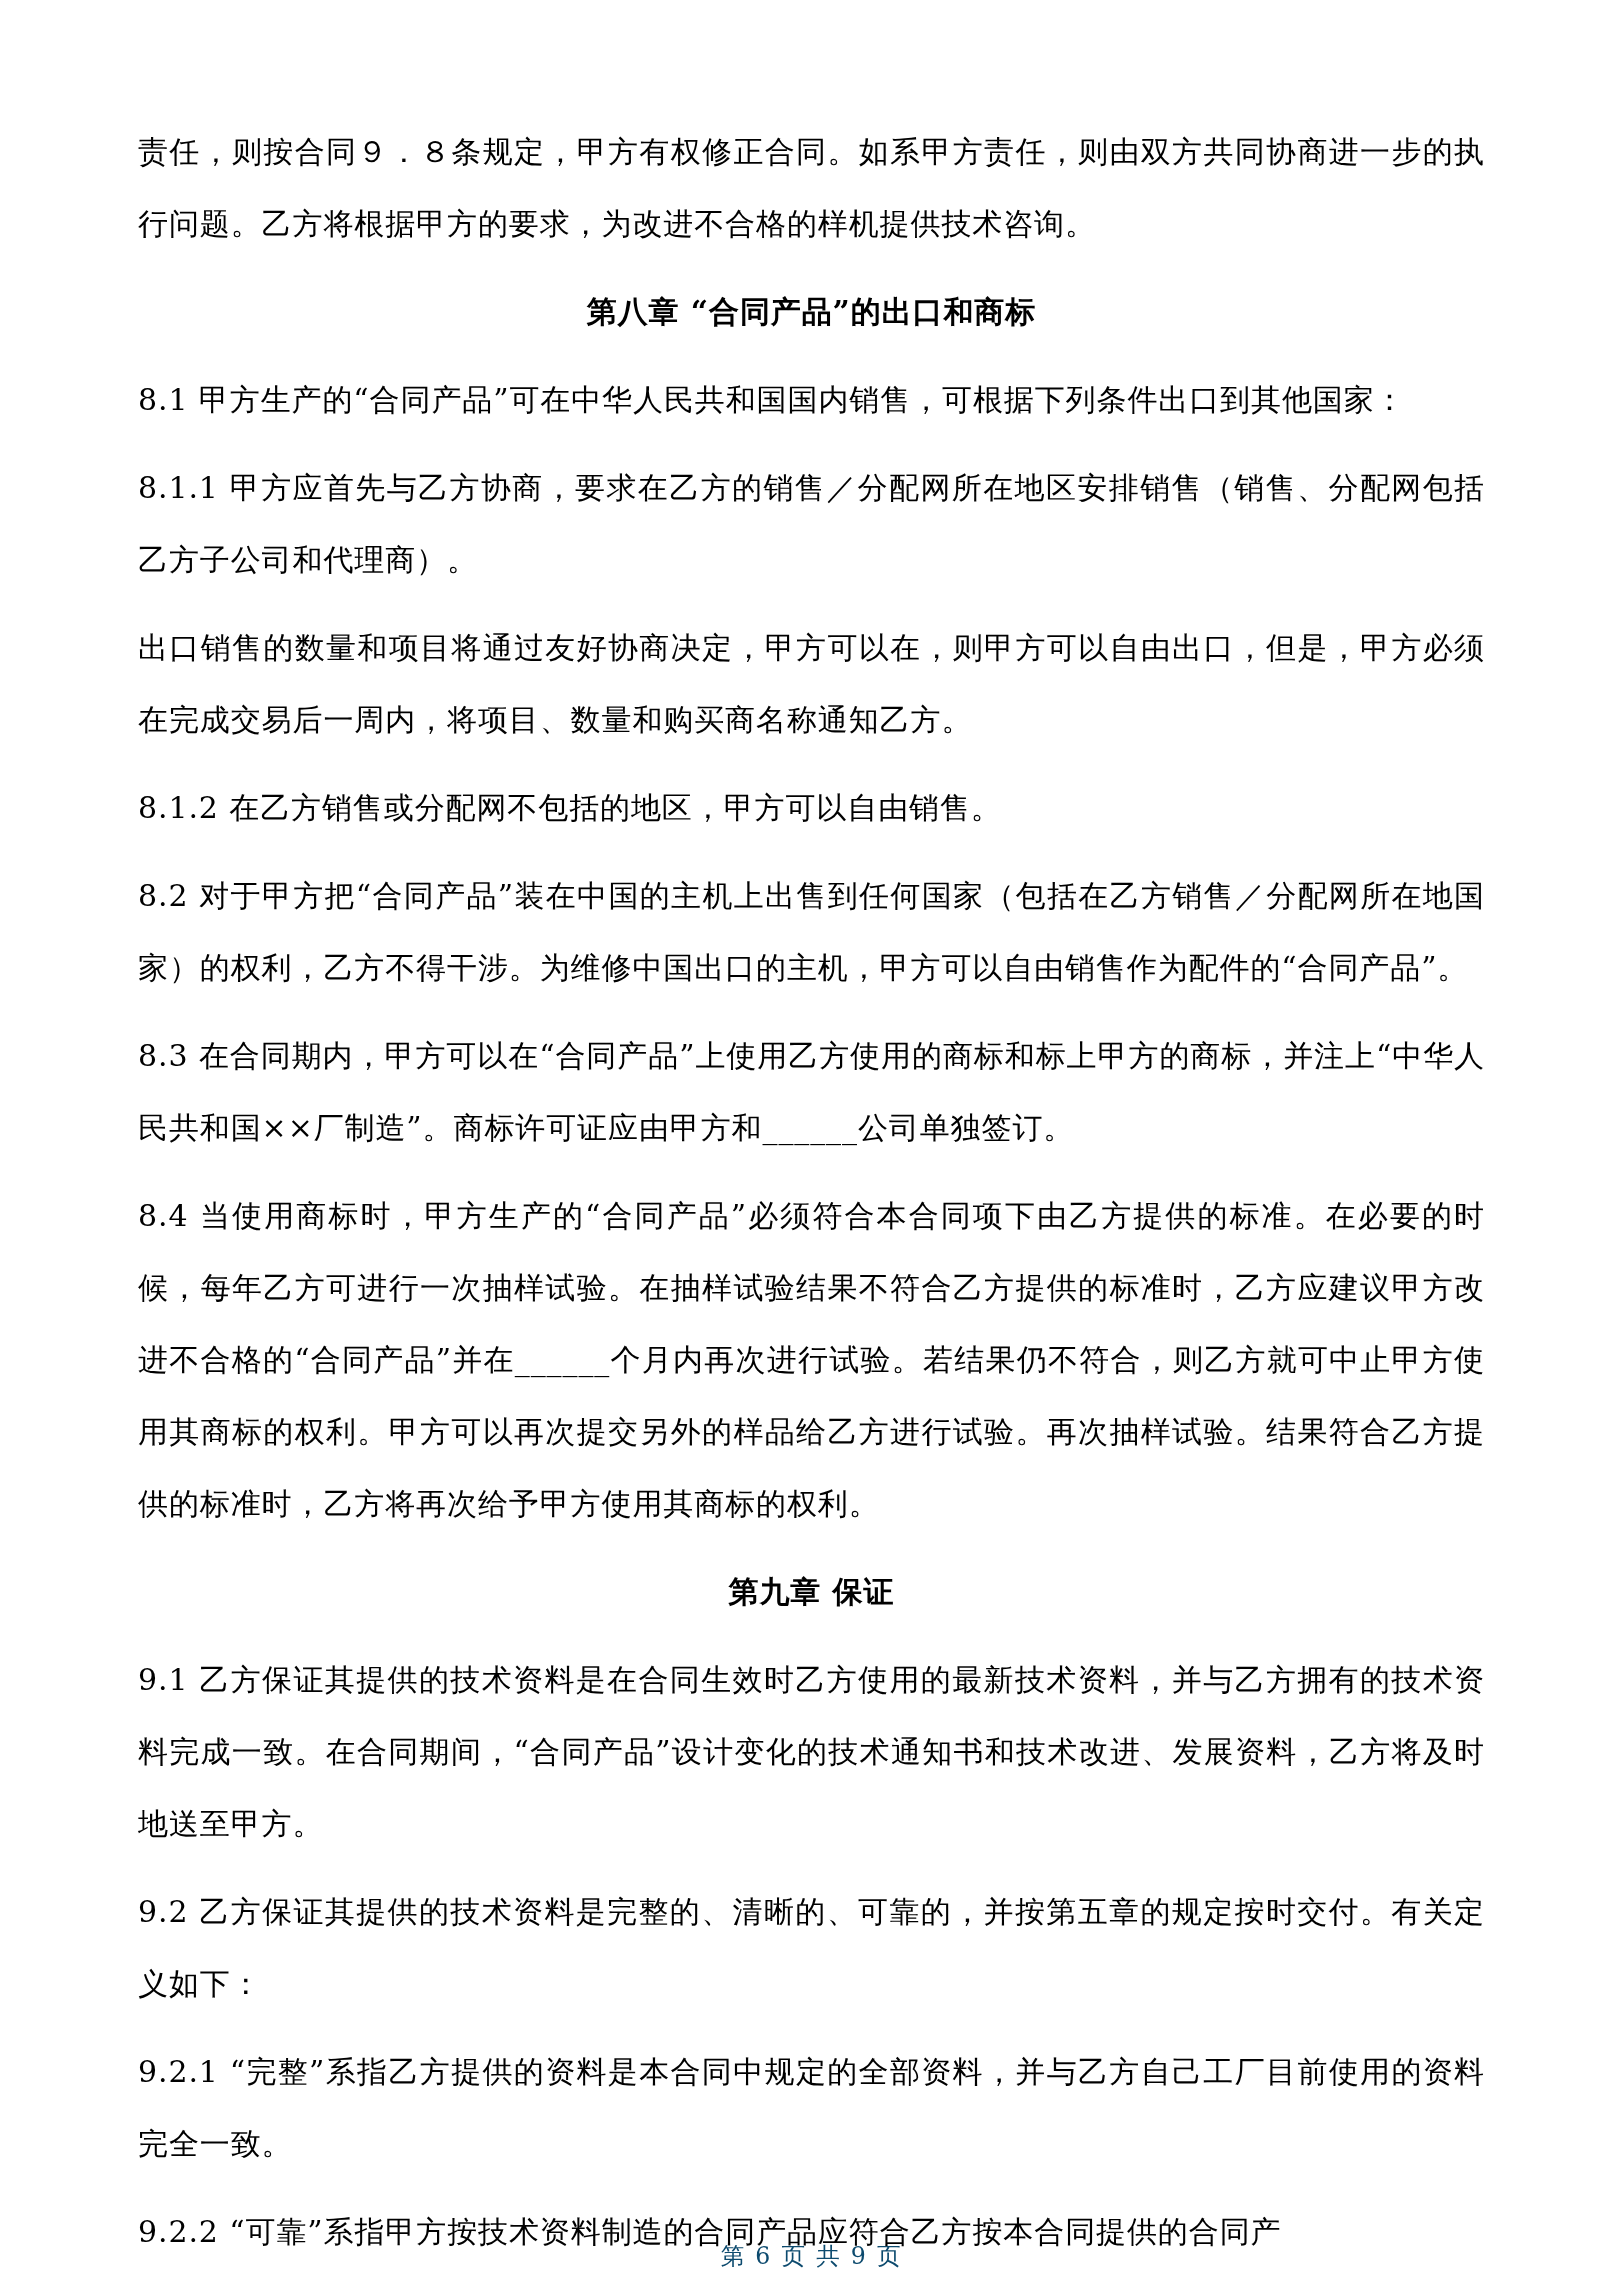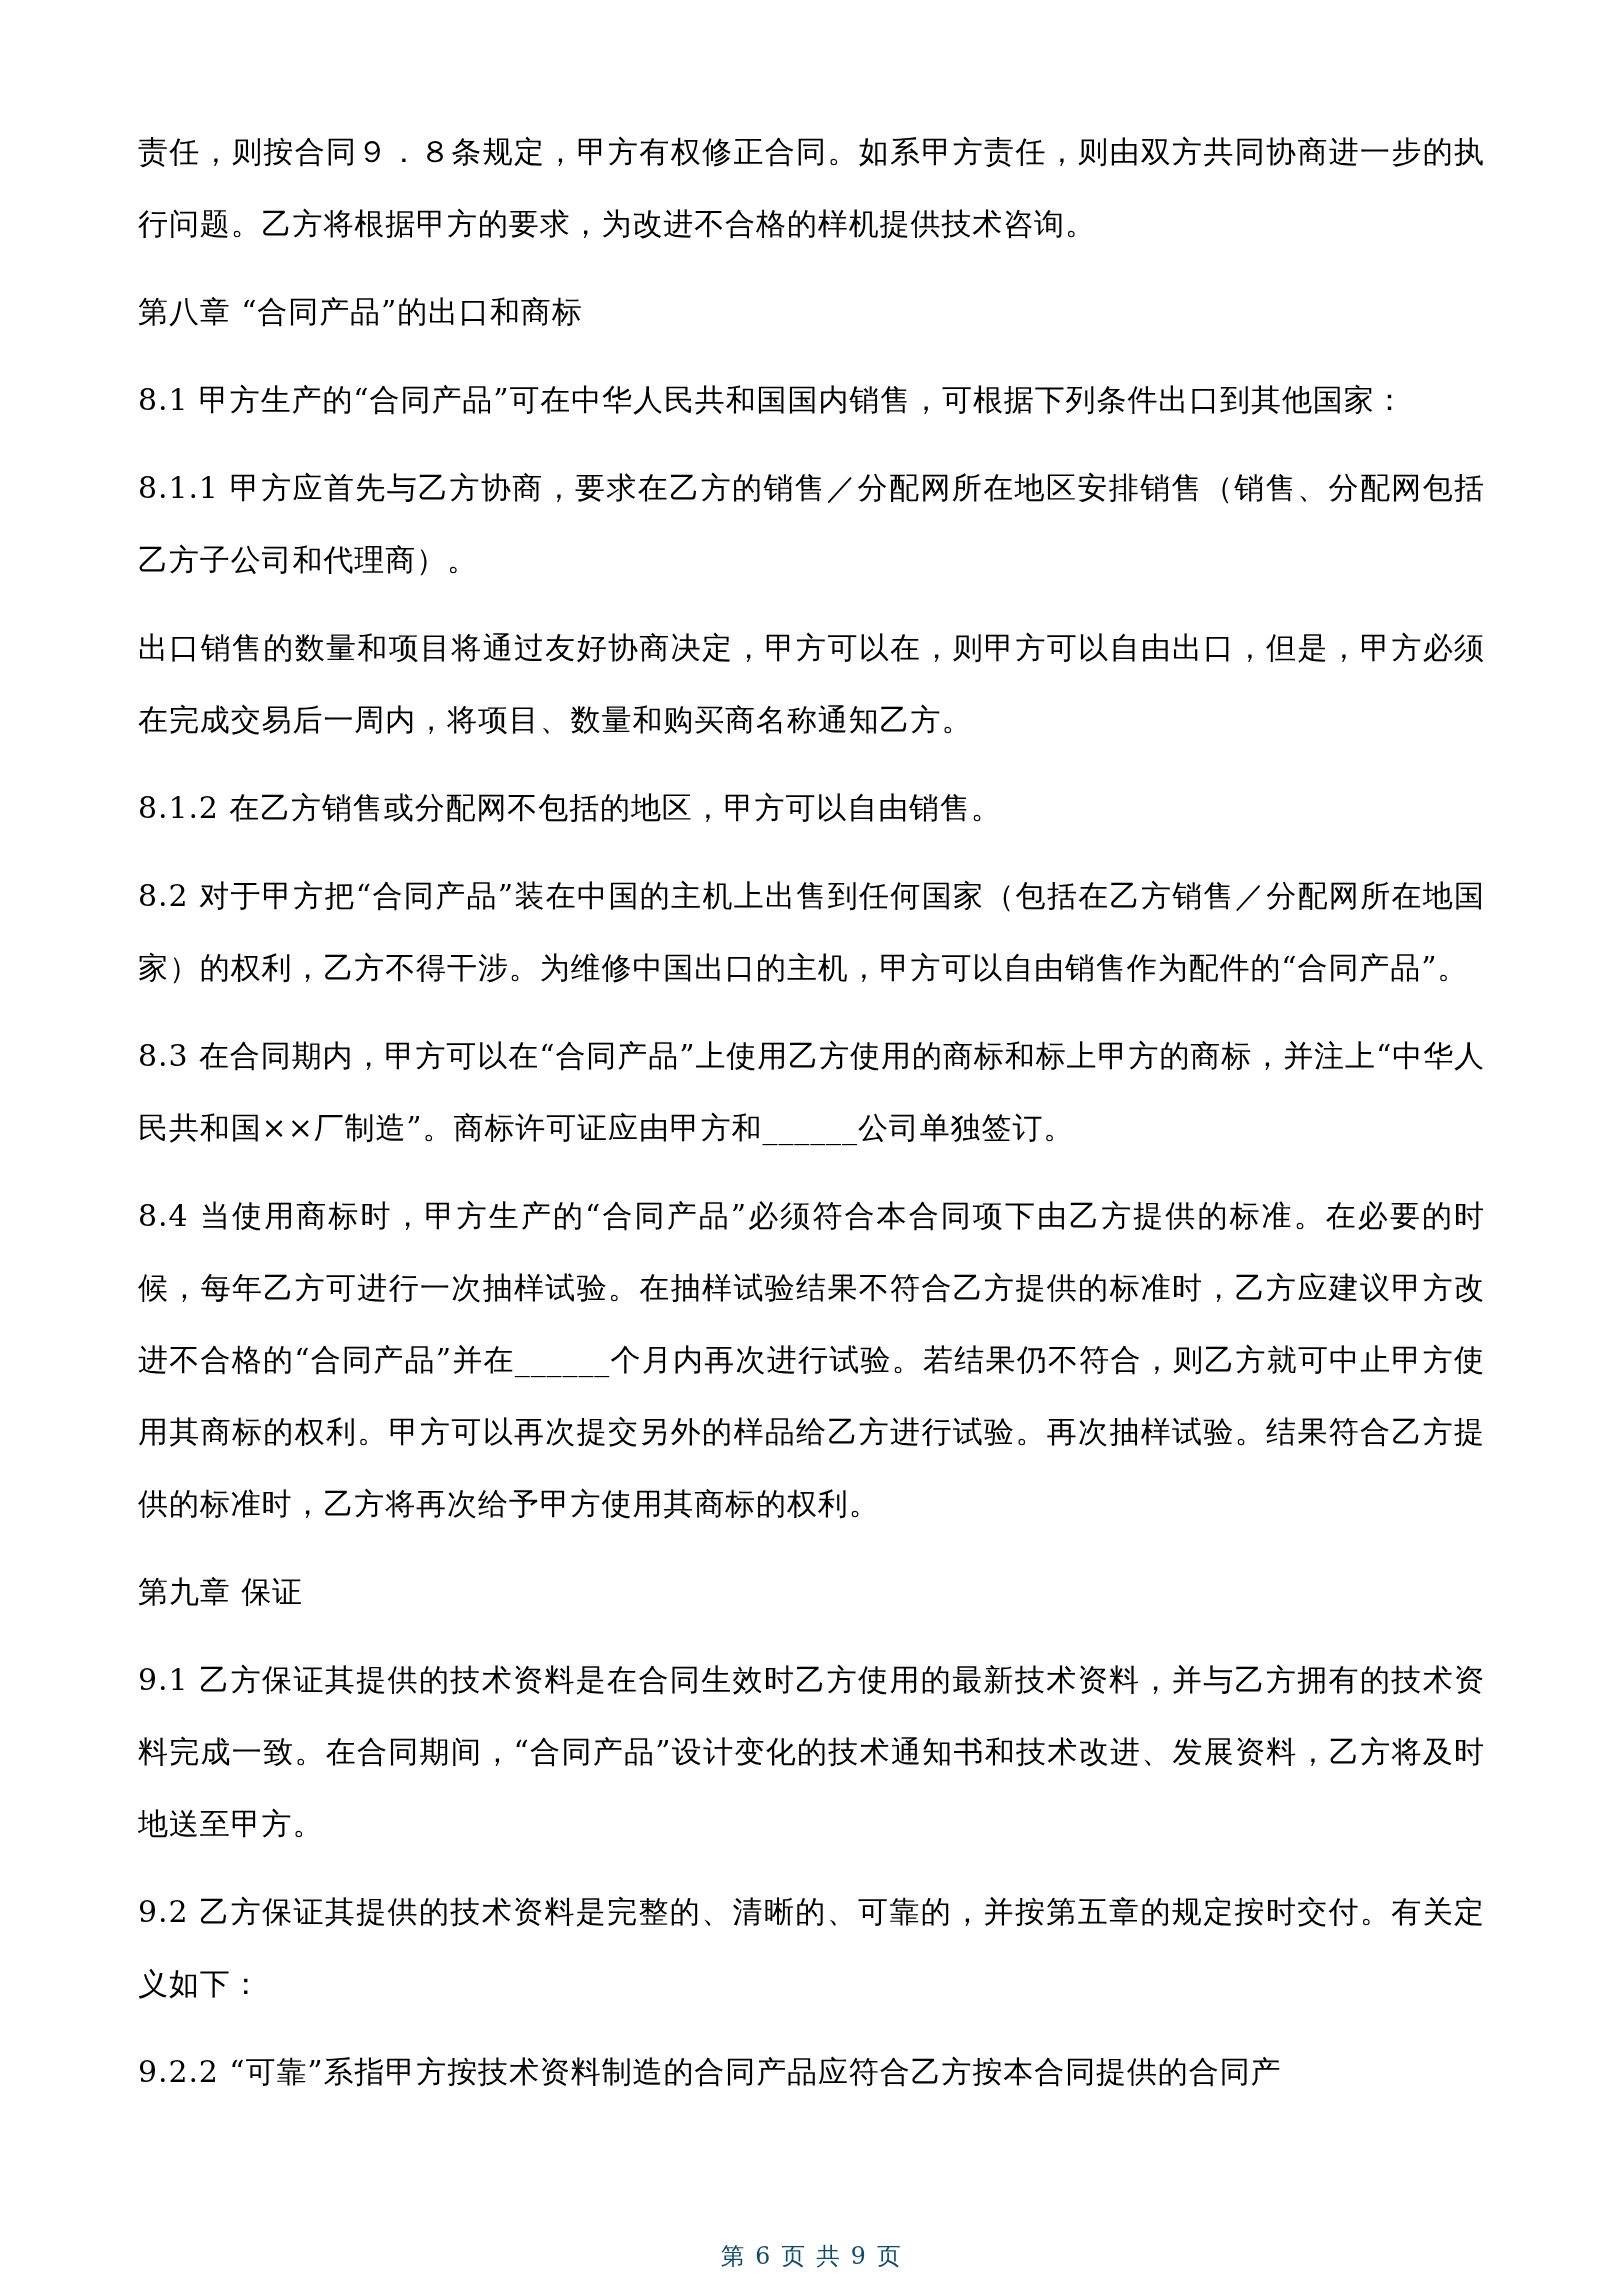--- a/index.html
+++ b/index.html
@@ -28,21 +28,22 @@
   .para {
     font-size: 30px;
     line-height: 72px;
     text-align: justify;
     text-justify: inter-ideograph;
     margin: 16px;
     letter-spacing: 0.9px;
     word-break: break-all;
   }
   .para.heading {
-    text-align: left;
+    text-align: center;
+    font-weight: bold;
   }
   .footer {
     position: absolute;
     bottom: 22px;
     left: 0;
     right: 0;
     text-align: center;
     font-size: 23.6px;
     letter-spacing: 1.8px;
     color: #0c4a6e;
@@ -59,17 +60,18 @@
       <p class="para">8.1 甲方生产的“合同产品”可在中华人民共和国国内销售，可根据下列条件出口到其他国家：</p>
       <p class="para">8.1.1 甲方应首先与乙方协商，要求在乙方的销售／分配网所在地区安排销售（销售、分配网包括乙方子公司和代理商）。</p>
       <p class="para">出口销售的数量和项目将通过友好协商决定，甲方可以在，则甲方可以自由出口，但是，甲方必须在完成交易后一周内，将项目、数量和购买商名称通知乙方。</p>
       <p class="para">8.1.2 在乙方销售或分配网不包括的地区，甲方可以自由销售。</p>
       <p class="para">8.2 对于甲方把“合同产品”装在中国的主机上出售到任何国家（包括在乙方销售／分配网所在地国家）的权利，乙方不得干涉。为维修中国出口的主机，甲方可以自由销售作为配件的“合同产品”。</p>
       <p class="para">8.3 在合同期内，甲方可以在“合同产品”上使用乙方使用的商标和标上甲方的商标，并注上“中华人民共和国××厂制造”。商标许可证应由甲方和______公司单独签订。</p>
       <p class="para">8.4 当使用商标时，甲方生产的“合同产品”必须符合本合同项下由乙方提供的标准。在必要的时候，每年乙方可进行一次抽样试验。在抽样试验结果不符合乙方提供的标准时，乙方应建议甲方改进不合格的“合同产品”并在______个月内再次进行试验。若结果仍不符合，则乙方就可中止甲方使用其商标的权利。甲方可以再次提交另外的样品给乙方进行试验。再次抽样试验。结果符合乙方提供的标准时，乙方将再次给予甲方使用其商标的权利。</p>
       <p class="para heading">第九章 保证</p>
       <p class="para">9.1 乙方保证其提供的技术资料是在合同生效时乙方使用的最新技术资料，并与乙方拥有的技术资料完成一致。在合同期间，“合同产品”设计变化的技术通知书和技术改进、发展资料，乙方将及时地送至甲方。</p>
       <p class="para">9.2 乙方保证其提供的技术资料是完整的、清晰的、可靠的，并按第五章的规定按时交付。有关定义如下：</p>
+      <p class="para">9.2.1 “完整”系指乙方提供的资料是本合同中规定的全部资料，并与乙方自己工厂目前使用的资料完全一致。</p>
       <p class="para">9.2.2 “可靠”系指甲方按技术资料制造的合同产品应符合乙方按本合同提供的合同产</p>
     </div>
   <div class="footer">第 6 页 共 9 页</div>
 </div>
 
 
 </body></html>

